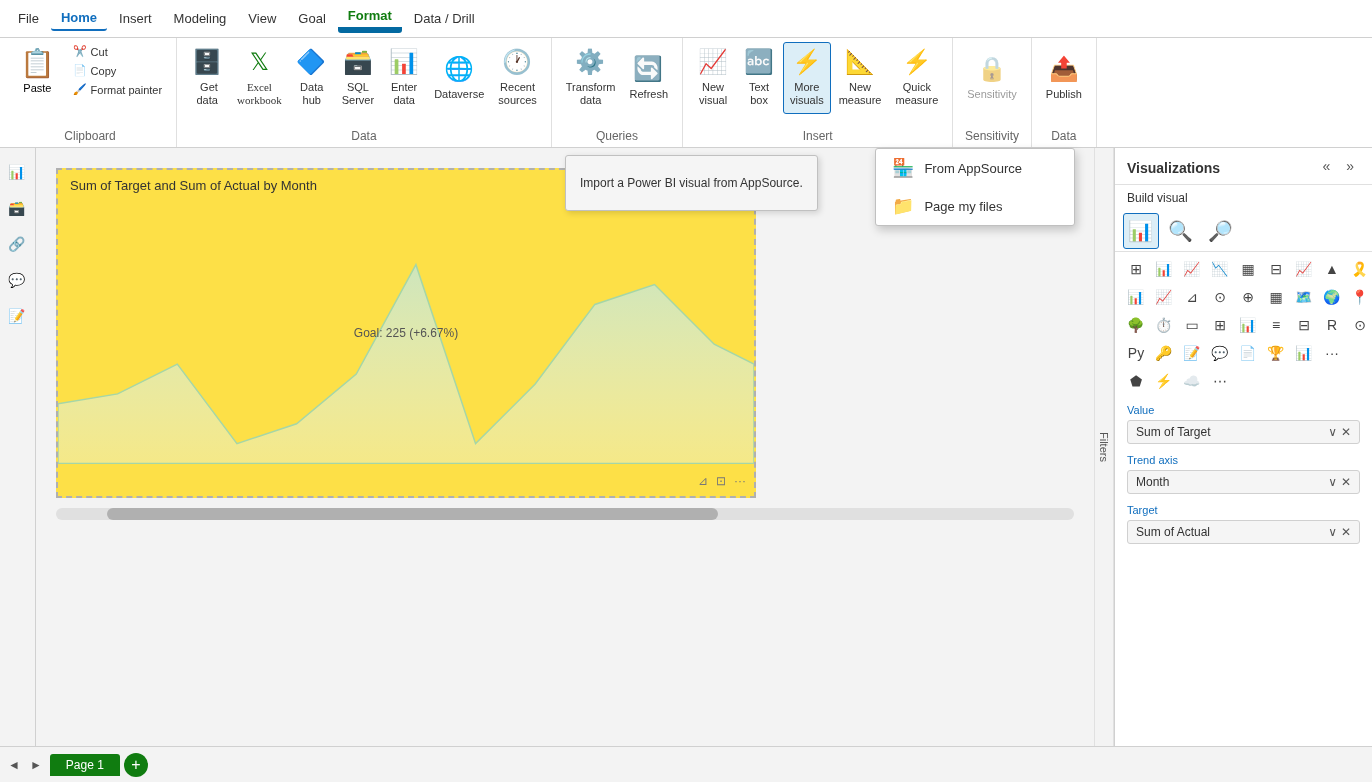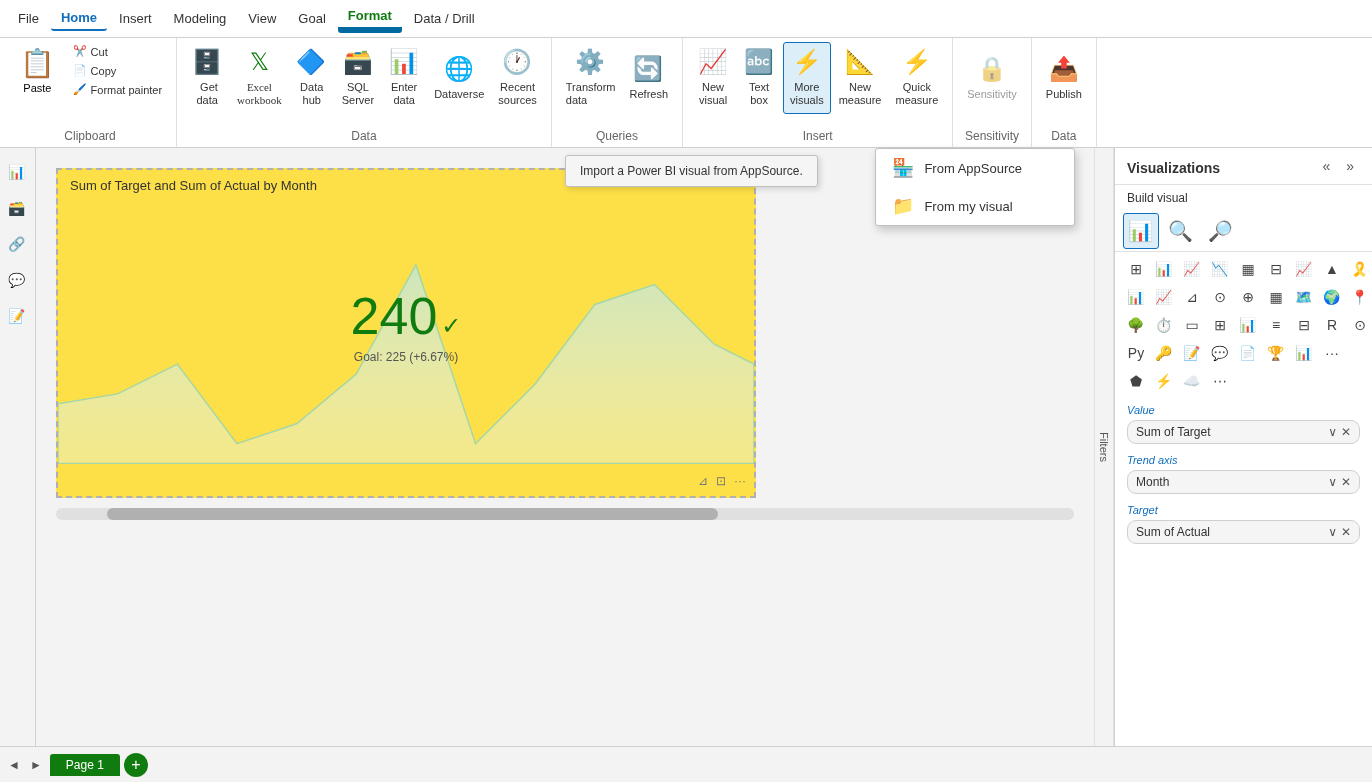--- a/index.html
+++ b/index.html
@@ -42,21 +42,21 @@
     }
     .clipboard-btns { display: flex; flex-direction: column; justify-content: center; }
     .paste-btn {
       display: flex; flex-direction: column; align-items: center; justify-content: center;
       padding: 4px 8px; cursor: pointer; border-radius: 3px; gap: 2px; font-size: 11px;
     }
 
     
     .tooltip-box {
       position: absolute; background: #f5f5f5; border: 1px solid #c0c0c0;
-      padding: 8px 14px; border-radius: 3px; font-size: 12px; color: #333;
+      padding: 20px 14px; border-radius: 3px; font-size: 12px; color: #333;
       box-shadow: 2px 2px 6px rgba(0,0,0,0.15); z-index: 100;
       top: 155px; left: 565px; white-space: nowrap;
     }
 
     
     .dropdown-menu {
       position: absolute; background: #fff; border: 1px solid #c0c0c0;
       border-radius: 3px; box-shadow: 2px 4px 10px rgba(0,0,0,0.2);
       z-index: 200; top: 148px; left: 875px; min-width: 200px;
     }
@@ -113,24 +113,24 @@
       padding: 4px 8px;
     }
     .viz-icon {
       width: 26px; height: 26px; display: flex; align-items: center; justify-content: center;
       cursor: pointer; border-radius: 3px; font-size: 14px; color: #444;
     }
     .viz-icon.selected { background: #dceef7; border: 1px solid #106EBE; }
 
     
     .field-well { padding: 6px 12px 4px; }
-    .field-well-label { font-size: 11px; color: #106EBE; margin-bottom: 4px; font-style: italic; }
+    .field-well-label { font-size: 11px; color: #106EBE; margin-bottom: 4px; }
     .field-well-item {
       display: flex; align-items: center; justify-content: space-between;
-      background: #f5f5f5; border: 1px solid #d0d0d0; border-radius: 9px;
+      background: #f5f5f5; border: 1px solid #d0d0d0; border-radius: 3px;
       padding: 4px 8px; font-size: 12px; color: #333;
     }
     .field-well-actions { display: flex; gap: 4px; }
     .field-well-actions span { cursor: pointer; color: #555; font-size: 12px; }
 
     
     .tab-bar {
       height: 36px; background: #f3f3f3; border-top: 1px solid #d0d0d0;
       display: flex; align-items: center; padding: 0 4px; gap: 0;
     }
@@ -256,21 +256,21 @@
 sources</span>
       </div>
     </div>
     <div class="ribbon-group-label">Data</div>
   </div>
 
   <div class="ribbon-group">
     <div class="ribbon-group-content">
       <div class="ribbon-btn">
         <span class="ribbon-btn-icon">⚙️</span>
-        <span style="white-space:pre-line;text-align:left;">Transform
+        <span style="white-space:pre-line;text-align:center;">Transform
 data</span>
       </div>
       <div class="ribbon-btn">
         <span class="ribbon-btn-icon">🔄</span>
         <span>Refresh</span>
       </div>
     </div>
     <div class="ribbon-group-label">Queries</div>
   </div>
 
@@ -330,21 +330,21 @@
   <span>Import a Power BI visual from AppSource.</span>
 </div>
 
 <div class="dropdown-menu">
   <div class="dropdown-item">
     <span style="font-size:18px;">🏪</span>
     <span>From AppSource</span>
   </div>
   <div class="dropdown-item">
     <span style="font-size:18px;">📁</span>
-    <span>From my visual</span>
+    <span>Page my files</span>
   </div>
 </div>
 
 <div class="main-area">
 
   <div class="left-sidebar">
     <div class="left-icon" title="Report view">📊</div>
     <div class="left-icon" title="Data view">🗃️</div>
     <div class="left-icon" title="Model view">🔗</div>
     <div class="left-icon" title="Q&amp;A">💬</div>
@@ -360,24 +360,20 @@
         <defs>
           <linearGradient id="greenGrad" x1="0" y1="0" x2="0" y2="1">
             <stop offset="0%" stop-color="#c8e6c9" stop-opacity="0.9"></stop>
             <stop offset="100%" stop-color="#e8f5e9" stop-opacity="0.4"></stop>
           </linearGradient>
         </defs>
         <polygon points="0,260 0,200 60,190 120,160 180,240 240,220 300,170 360,60 420,240 480,180 540,100 600,80 660,140 700,160 700,260" fill="url(#greenGrad)" stroke="#a5d6a7" stroke-width="1.5"></polygon>
       </svg>
 
       <div class="kpi-overlay">
-        <div style="display:flex;align-items:baseline;justify-content:center;gap:4px;">
-          <span class="kpi-value">240</span>
-          <span class="kpi-checkmark">✓</span>
-        </div>
         <div class="kpi-goal">Goal: 225 (+6.67%)</div>
       </div>
 
       <div class="chart-actions">
         <span style="cursor:pointer;">⊿</span>
         <span style="cursor:pointer;">⊡</span>
         <span style="cursor:pointer;">···</span>
       </div>
     </div>
 

